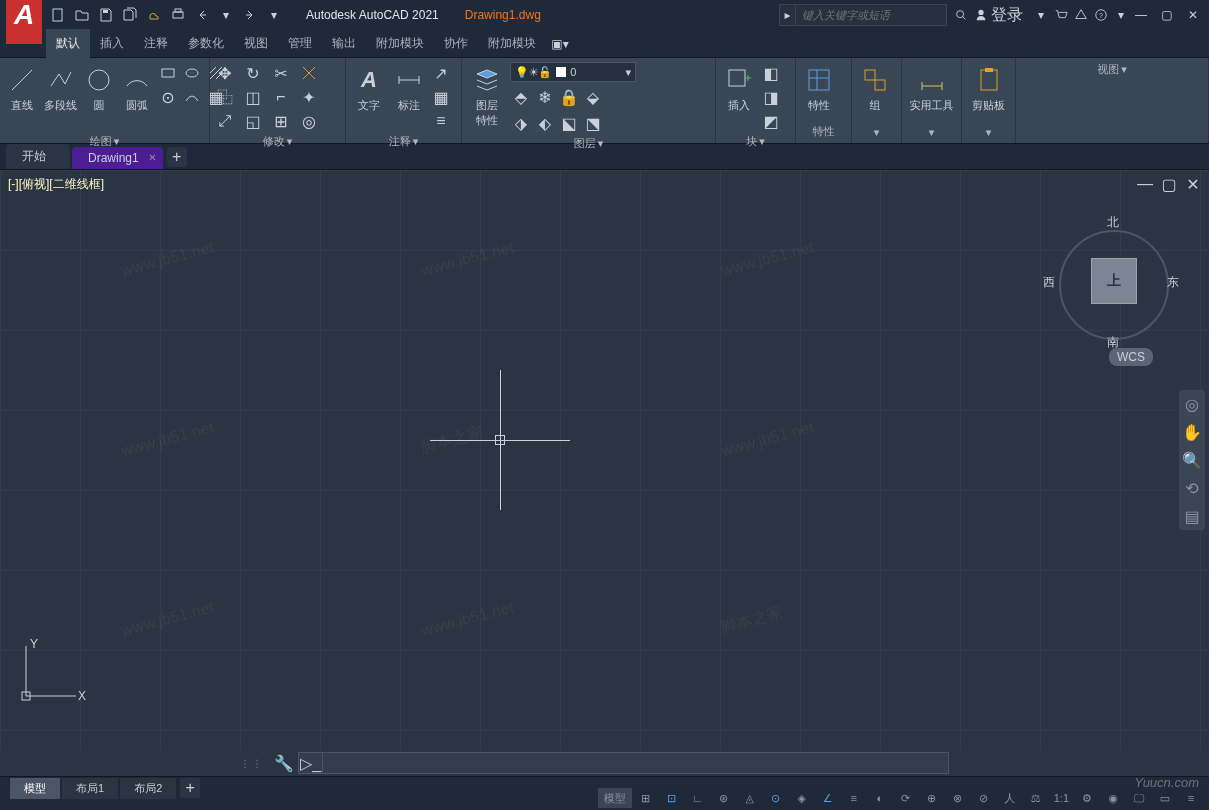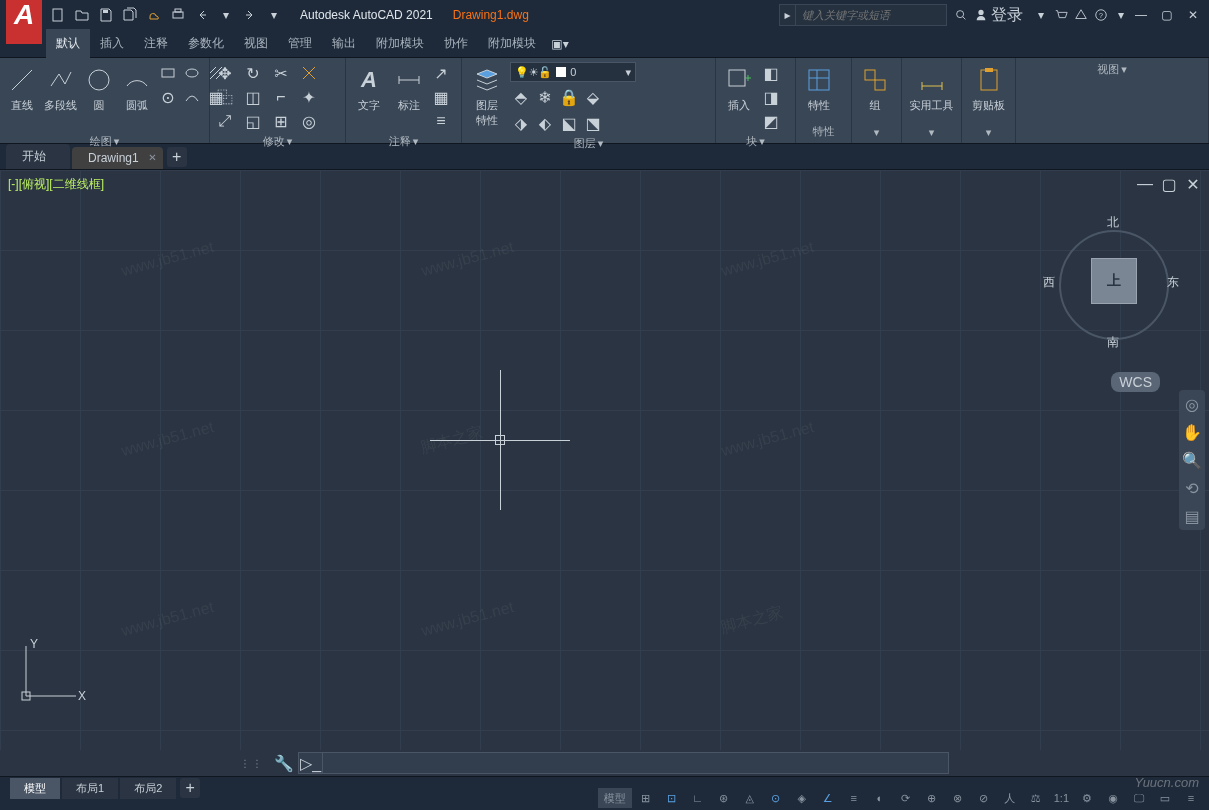--- a/index.html
+++ b/index.html
@@ -1,21 +1,21 @@
 <!DOCTYPE html>
 <html><head>
 <meta charset="utf-8">
 <style>
 * { margin: 0; padding: 0; box-sizing: border-box; font-family: "Microsoft YaHei", Arial, sans-serif; }
 body { background: #1e2a3a; color: #c8d0d8; overflow: hidden; width: 1209px; height: 810px; position: relative; }
 .title-bar { height: 30px; background: #1e2a3a; display: flex; align-items: center; padding: 0 6px; font-size: 12px; }
 .app-logo { width: 36px; height: 58px; background: #c93131; position: relative; margin-right: 4px; display:flex; align-items:center; justify-content:center; font-size:28px; font-weight:bold; color:#fff; font-style:italic; }
 .qat-btn { width: 22px; height: 22px; display: inline-flex; align-items: center; justify-content: center; margin: 0 1px; cursor: pointer; color:#c8d0d8; }
 .qat-btn svg { width: 16px; height: 16px; }
-.title-text { flex: 0 0 auto; margin: 0 14px; color: #e0e6ec; font-size: 12px; }
+.title-text { flex: 0 0 auto; margin: 0 20px; color: #e0e6ec; font-size: 12px; }
 .file-name { color: #f97316; margin-left: 6px; }
 .search-box { display: flex; align-items: center; border: 1px solid #3a4656; height: 22px; margin: 0 4px; background:#25313f;}
 .search-caret { width: 16px; height: 22px; border-right:1px solid #3a4656; display:flex; align-items:center; justify-content:center;}
 .search-input { background: transparent; border: none; color: #7a8694; font-size: 11px; padding: 0 6px; width: 150px; outline:none; font-style:italic;}
 .win-controls { margin-left: auto; display:flex; align-items:center; gap:6px;}
 .win-btn { width: 20px; height: 20px; display:inline-flex; align-items:center; justify-content:center; cursor:pointer; color:#c8d0d8;}
 .menu-bar { height: 28px; background: #1e2a3a; display: flex; align-items: center; padding-left: 46px; font-size: 12px; border-bottom:1px solid #0f1620;}
 .menu-item { padding: 6px 10px; cursor: pointer; color:#a8b2bc; }
 .menu-item.active { background: #394655; color:#e4eaf0; }
 .menu-dropdown { width:28px; display:flex; justify-content:center; align-items:center; }
@@ -25,32 +25,32 @@
 .panel-title { font-size: 11px; text-align: center; color: #b0b8c0; padding: 2px 0; display:flex; justify-content:center; align-items:center; gap:2px;}
 .big-btn { width: 38px; display: flex; flex-direction: column; align-items: center; gap: 2px; cursor: pointer; padding:2px;}
 .big-btn .icon-box { width: 32px; height: 32px; display: flex; align-items: center; justify-content: center; }
 .big-btn .label { font-size: 11px; color: #c8d0d8; white-space:nowrap;}
 .small-grid { display: grid; grid-template-columns: repeat(3, 22px); grid-template-rows: repeat(3, 22px); gap: 2px; }
 .small-btn { width: 22px; height: 22px; display: flex; align-items: center; justify-content: center; cursor: pointer; }
 .layer-combo { width: 126px; height: 20px; background: #25313f; border: 1px solid #4a5666; display: flex; align-items: center; font-size: 11px; padding: 0 4px; }
 .layer-row { display:flex; gap:2px; margin-top:2px;}
 .file-tabs { height: 26px; background: #1e2a3a; display: flex; align-items: flex-end; padding-left: 6px; gap:0; border-bottom:1px solid #0f1620;}
 .file-tab { padding: 4px 24px 4px 16px; font-size: 12px; background: #2a3442; color: #c8d0d8; border-top-left-radius:4px; border-top-right-radius:4px; margin-right:2px; position:relative; cursor:pointer;}
-.file-tab.active { background: #404040; }
+.file-tab.active { background: #4c1d95; }
 .tab-close { position:absolute; right:6px; top:5px; font-size:10px; color:#8a94a0;}
 .tab-plus { width:20px; height:20px; display:flex; align-items:center; justify-content:center; background:#2a3442; border-radius:3px; margin:0 0 2px 2px; cursor:pointer;}
 .canvas-area { position: relative; height: 580px; background: #2a3442; overflow:hidden;}
 .grid-bg { position:absolute; inset:0; background-image: linear-gradient(#323e4e 1px, transparent 1px), linear-gradient(90deg, #323e4e 1px, transparent 1px); background-size: 80px 80px; }
-.viewport-label { position: absolute; top: 6px; left: 8px; font-size: 12px; color: #bef264; }
+.viewport-label { position: absolute; top: 6px; left: 8px; font-size: 12px; color: #fef9c3; }
 .canvas-win-controls { position:absolute; top:4px; right:6px; display:flex; gap:4px;}
 .viewcube { position:absolute; top:40px; right:30px; width:130px; height:130px; }
 .viewcube-circle { position:absolute; top:20px; left:10px; width:110px; height:110px; border:2px solid #4a5666; border-radius:50%;}
 .viewcube-face { position:absolute; top:48px; left:42px; width:46px; height:46px; background:#7a8694; display:flex; align-items:center; justify-content:center; font-size:14px; color:#2a3442; font-weight:bold; border:1px solid #9aa4b0;}
 .vc-label { position:absolute; font-size:12px; color:#c8d0d8; }
-.wcs-badge { position:absolute; top:178px; right:49px; background:#5a6676; padding:2px 8px; border-radius:8px; font-size:14px; color:#c8d0d8;margin-top:24px;}
+.wcs-badge { position:absolute; top:178px; right:56px; background:#5a6676; padding:2px 8px; border-radius:8px; font-size:12px; color:#c8d0d8;}
 .nav-bar { position:absolute; right:4px; top:220px; width:26px; background:#3a4656; border-radius:4px; padding:4px 0; display:flex; flex-direction:column; align-items:center; gap:8px;}
 .nav-btn { width:20px; height:20px; display:flex; align-items:center; justify-content:center; color:#8a94a0;}
 .crosshair { position:absolute; top:270px; left:500px; }
 .crosshair::before { content:''; position:absolute; width:140px; height:1px; background:#c8d0d8; top:0; left:-70px;}
 .crosshair::after { content:''; position:absolute; width:1px; height:140px; background:#c8d0d8; top:-70px; left:0;}
 .crosshair-box { position:absolute; width:10px; height:10px; border:1px solid #c8d0d8; top:-5px; left:-5px;}
 .ucs-icon { position:absolute; bottom:40px; left:16px; }
 .cmd-line { height: 26px; background:#2a3442; display:flex; align-items:center; padding:0 260px 0 240px; gap:4px;}
 .cmd-handle { color:#7a8694; font-size:10px; letter-spacing:2px; margin-right:6px;}
 .cmd-input-wrap { flex:1; background:#323e4e; height:22px; display:flex; align-items:center; border:1px solid #4a5666;}

